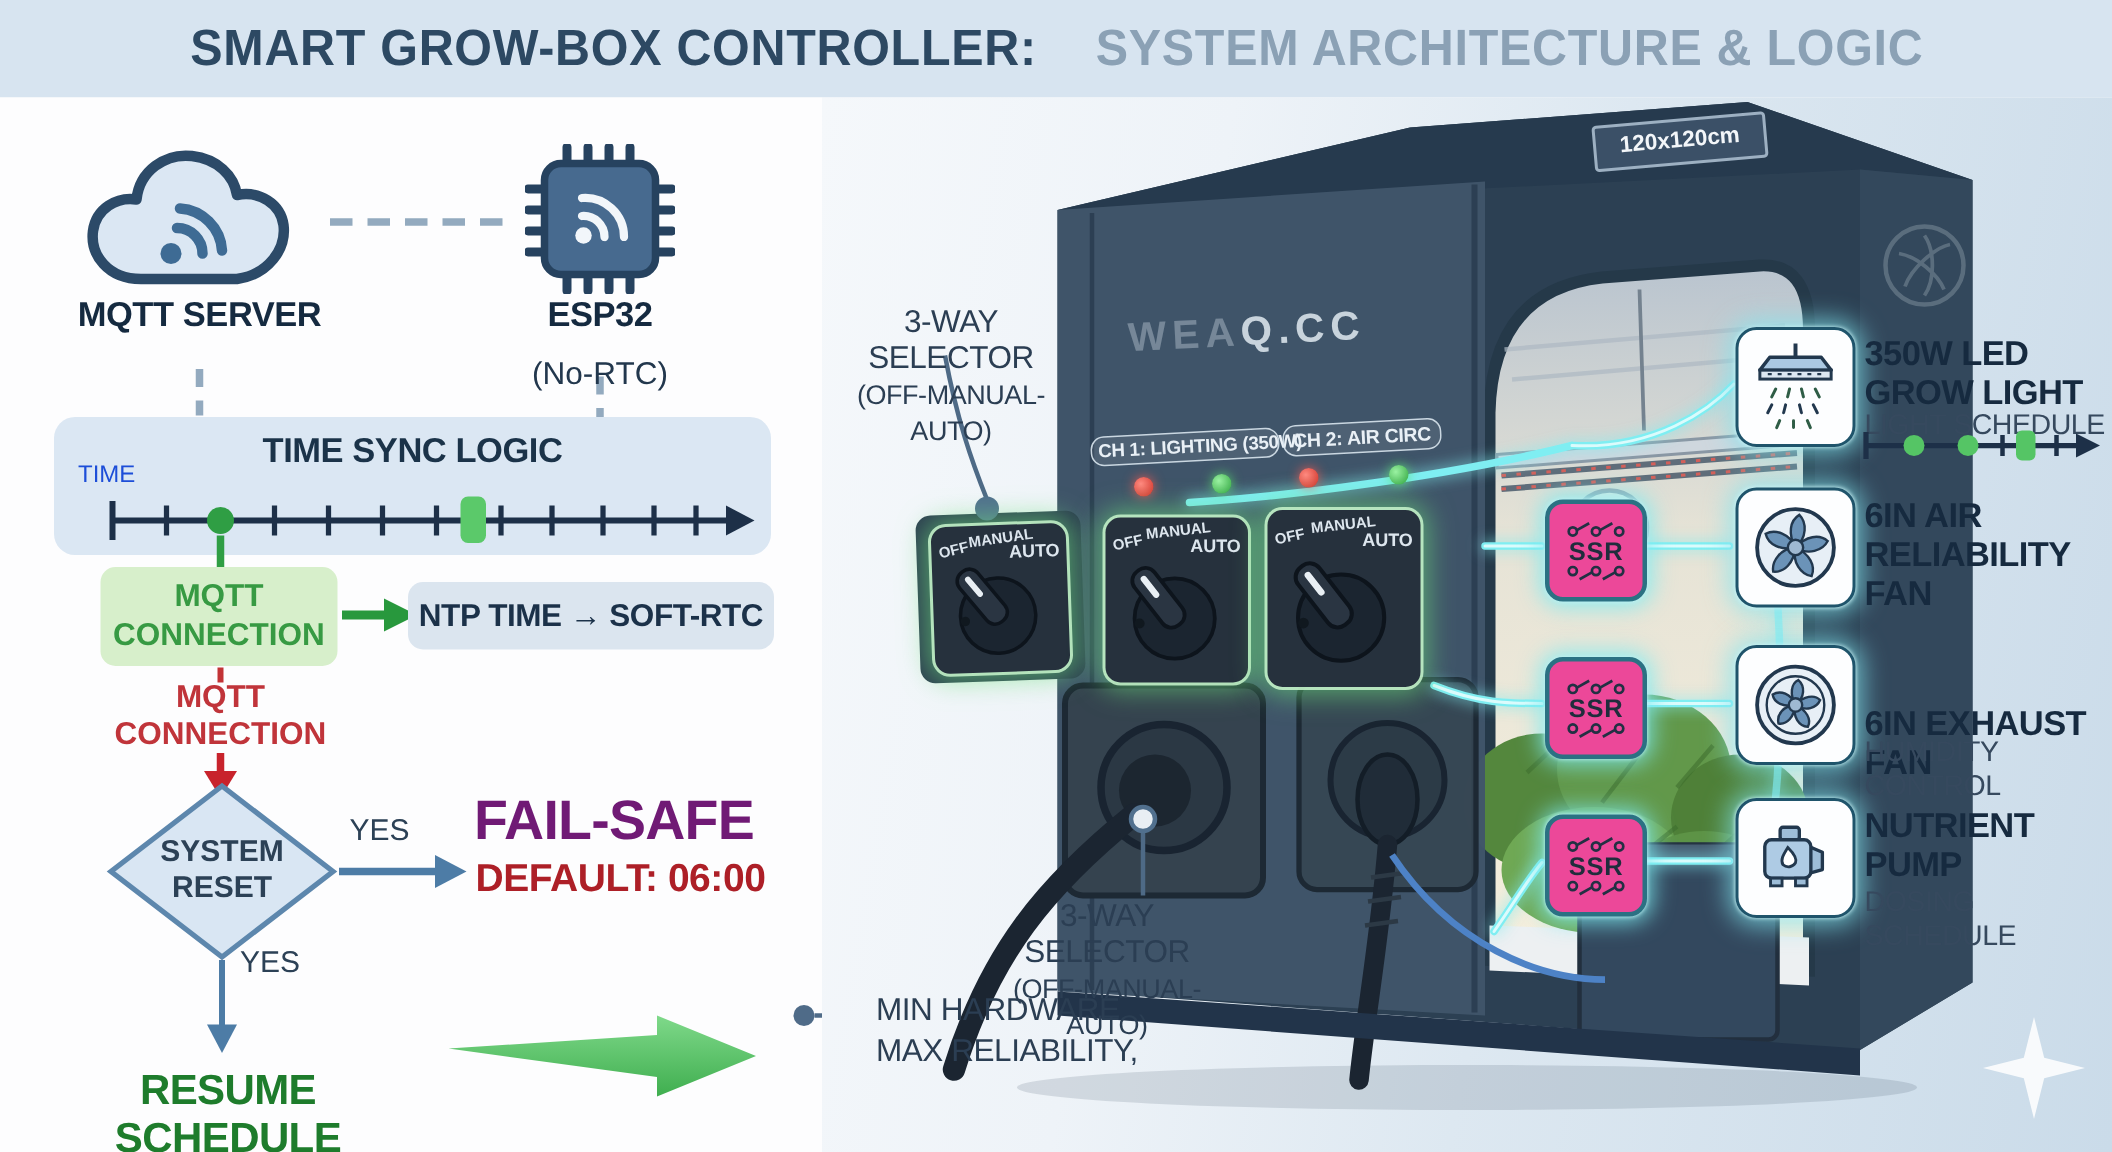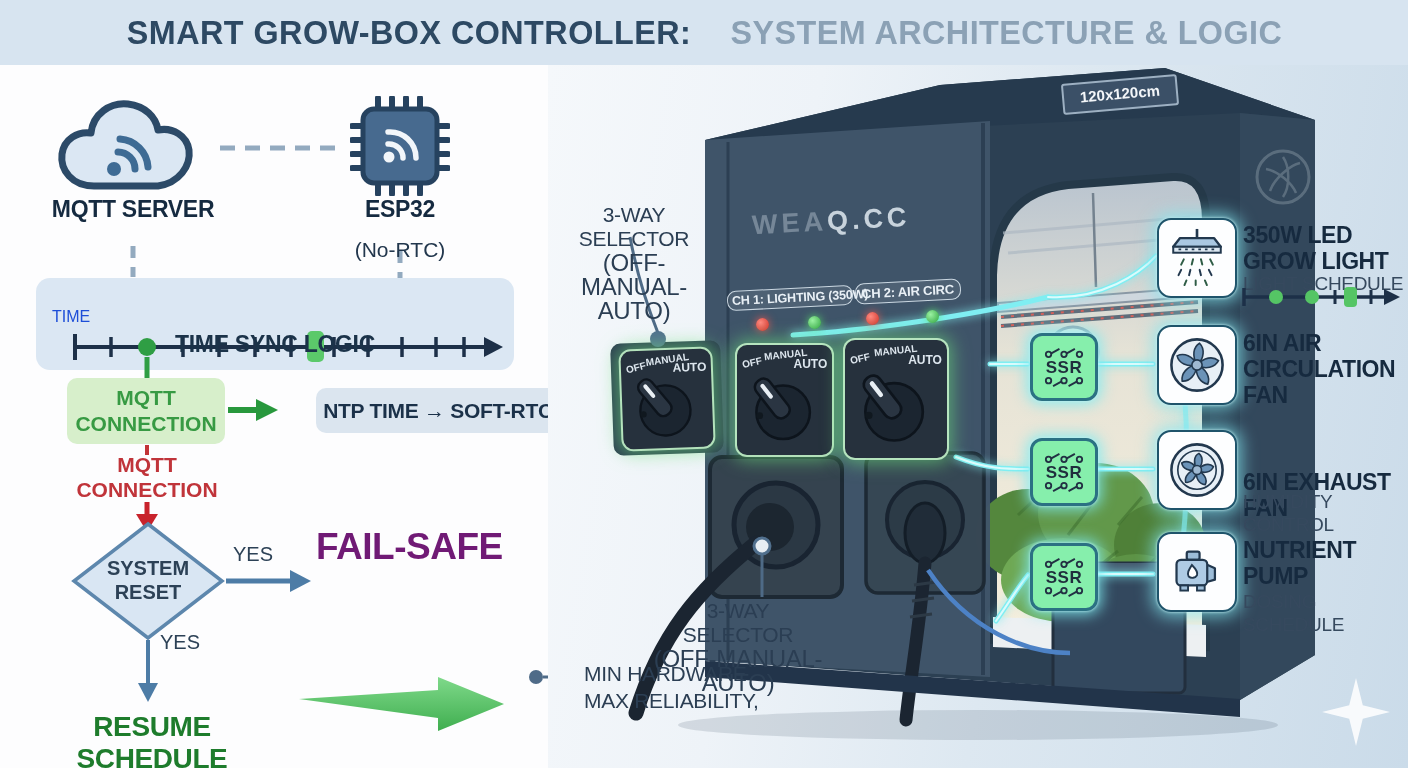--- a/index.html
+++ b/index.html
@@ -17,25 +17,25 @@
   
   .node-label{font-size:23px;font-weight:800;color:#152a40;letter-spacing:-.3px;}
   .green-box{background:#d7efcb;border-radius:10px;color:#379a43;font-weight:700;font-size:21px;line-height:26px;display:flex;flex-direction:column;justify-content:center;}
   .blue-box{background:#dbe5ef;border-radius:10px;color:#1b3149;font-weight:800;font-size:21px;display:flex;align-items:center;justify-content:center;letter-spacing:-.3px;}
   .red-txt{color:#c0343a;font-weight:700;font-size:21px;line-height:25px;}
   .yes{font-size:20px;color:#2c4156;font-weight:500;}
   
   .ann-title{font-size:23px;line-height:26px;font-weight:800;color:#162a3f;letter-spacing:-.4px;}
   .ann-sub{font-size:19px;line-height:23px;color:#36495e;font-weight:400;letter-spacing:-.3px;}
   .sel-label{font-size:21px;line-height:24px;color:#2b3e53;font-weight:500;letter-spacing:-.3px;text-align:center;}
-  .sel-label .l2{font-size:24px;}
+  .sel-label .l2{font-size:18px;}
   
   .icon-box{width:76px;height:76px;background:#fdfeff;border:2.5px solid #1f546b;border-radius:14px;
     box-shadow:0 0 3px #cef5f8,0 0 16px 5px rgba(130,230,240,.7);display:flex;align-items:center;justify-content:center;}
-  .ssr-box{width:62px;height:62px;background:#86efac;border:3px solid #2b7183;border-radius:12px;
+  .ssr-box{width:62px;height:62px;background:#ec4899;border:3px solid #2b7183;border-radius:12px;
     box-shadow:0 0 3px #bff4f6,0 0 14px 4px rgba(125,235,240,.8);display:flex;flex-direction:column;align-items:center;justify-content:center;gap:1px;}
   .ssr-box .ssr-txt{font-size:17px;font-weight:800;color:#1f2d3c;letter-spacing:.5px;line-height:17px;}
   
   .pill{border:1.5px solid rgba(225,236,244,.85);border-radius:9px;background:rgba(255,255,255,.08);
     color:#e9f0f6;font-size:12.5px;font-weight:700;text-align:center;padding:2px 4px;letter-spacing:-.2px;white-space:nowrap;}
   .led{width:13px;height:13px;border-radius:50%;}
   .led.red{background:radial-gradient(circle at 35% 35%,#ff8a80,#d02c24);box-shadow:0 0 8px rgba(255,90,80,.85);}
   .led.green{background:radial-gradient(circle at 35% 35%,#9bf2a3,#2da23c);box-shadow:0 0 8px rgba(90,230,110,.85);}
   .knob{background:#26313d;border-radius:10px;
     box-shadow:0 0 0 2px rgba(200,245,205,.85),0 0 18px 5px rgba(110,225,125,.6);}
@@ -142,42 +142,43 @@
     <polygon points="299,634 438,625 438,612 504,639 438,666 438,653" fill="url(#gArrow)"></polygon>
 
     <circle cx="536" cy="612" r="7" fill="#4f6b88"></circle>
     <path d="M543 612 L548 612" stroke="#4f6b88" stroke-width="3"></path>
   </svg>
 
   <div class="abs ctr node-label" style="left:38px;top:196px;width:190px;">MQTT SERVER</div>
   <div class="abs ctr node-label" style="left:330px;top:196px;width:140px;">ESP32</div>
   <div class="abs ctr" style="left:330px;top:238px;width:140px;font-size:21px;color:#22374d;">(No-RTC)</div>
 
-  <div class="abs ctr" style="left:36px;top:287px;width:478px;font-size:23px;font-weight:800;color:#1b3349;letter-spacing:-.3px;margin-top:44px;">TIME SYNC LOGIC</div>
+  <div class="abs ctr" style="left:36px;top:287px;width:478px;font-size:23px;font-weight:800;color:#1b3349;letter-spacing:-.3px;">TIME SYNC LOGIC</div>
   <div class="abs" style="left:52px;top:308px;font-size:16px;color:#1d4ed8;text-align:right;">TIME</div>
 
   <div class="abs green-box ctr" style="left:67px;top:378px;width:158px;height:66px;">
     <div>MQTT</div>
     <div>CONNECTION</div>
   </div>
-  <div class="abs blue-box" style="left:272px;top:388px;width:244px;height:45px;margin-left:44px;">NTP TIME → SOFT-RTC</div>
+  <div class="abs blue-box" style="left:272px;top:388px;width:244px;height:45px;">NTP TIME → SOFT-RTC</div>
 
   <div class="abs ctr red-txt" style="left:60px;top:452px;width:174px;">
     <div>MQTT</div>
     <div>CONNECTION</div>
   </div>
 
   <div class="abs ctr" style="left:98px;top:556px;width:100px;font-size:20px;font-weight:600;color:#2c4156;line-height:24px;">
     <div>SYSTEM</div>
     <div>RESET</div>
   </div>
   <div class="abs yes" style="left:233px;top:543px;">YES</div>
   <div class="abs yes" style="left:160px;top:631px;">YES</div>
 
   <div class="abs" style="left:316px;top:526px;font-size:37px;font-weight:800;color:#701a75;letter-spacing:-.5px;">FAIL-SAFE</div>
+  <div class="abs" style="left:317px;top:570px;font-size:26px;font-weight:800;color:#ad1f27;letter-spacing:-.3px;">DEFAULT: 06:00</div>
 
   <div class="abs ctr" style="left:22px;top:711px;width:260px;font-size:28px;font-weight:800;color:#1e7c2c;letter-spacing:-.4px;">RESUME SCHEDULE</div>
 
   <div class="abs" id="right-panel"></div>
 
   <svg class="abs" style="left:548px;top:65px;" width="860" height="703" viewBox="0 0 860 703">
     <defs>
       <linearGradient id="intGrad" x1="0" y1="0" x2="0" y2="1">
         <stop offset="0" stop-color="#b9c4cf"></stop>
           <stop offset=".38" stop-color="#e6e3d6"></stop>
@@ -465,21 +466,21 @@
     <path d="M4,4 L4,22" stroke="#1d3048" stroke-width="3.5"></path>
     <polygon points="144,5 160,13 144,21" fill="#1d3048"></polygon>
     <path d="M95,6 L95,20 M131,6 L131,20" stroke="#1d3048" stroke-width="3"></path>
     <circle cx="36" cy="13" r="7" fill="#55c565"></circle>
     <circle cx="72" cy="13" r="7" fill="#55c565"></circle>
     <rect x="104" y="3" width="13" height="20" rx="4" fill="#55c565"></rect>
   </svg>
 
   <div class="abs ann-title" style="left:1243px;top:330px;">
     <div>6IN AIR</div>
-    <div>CIRCULATION</div>
+    <div>RELIABILITY</div>
     <div>FAN</div>
   </div>
 
   <div class="abs ann-title" style="left:1243px;top:437px;margin-top:32px;">
     <div>6IN EXHAUST</div>
     <div>FAN</div>
   </div>
   <div class="abs ann-sub" style="left:1243px;top:490px;">HUMIDITY CONTROL</div>
 
   <div class="abs ann-sub" style="left:1243px;top:590px;">DOSING SCHEDULE</div>

